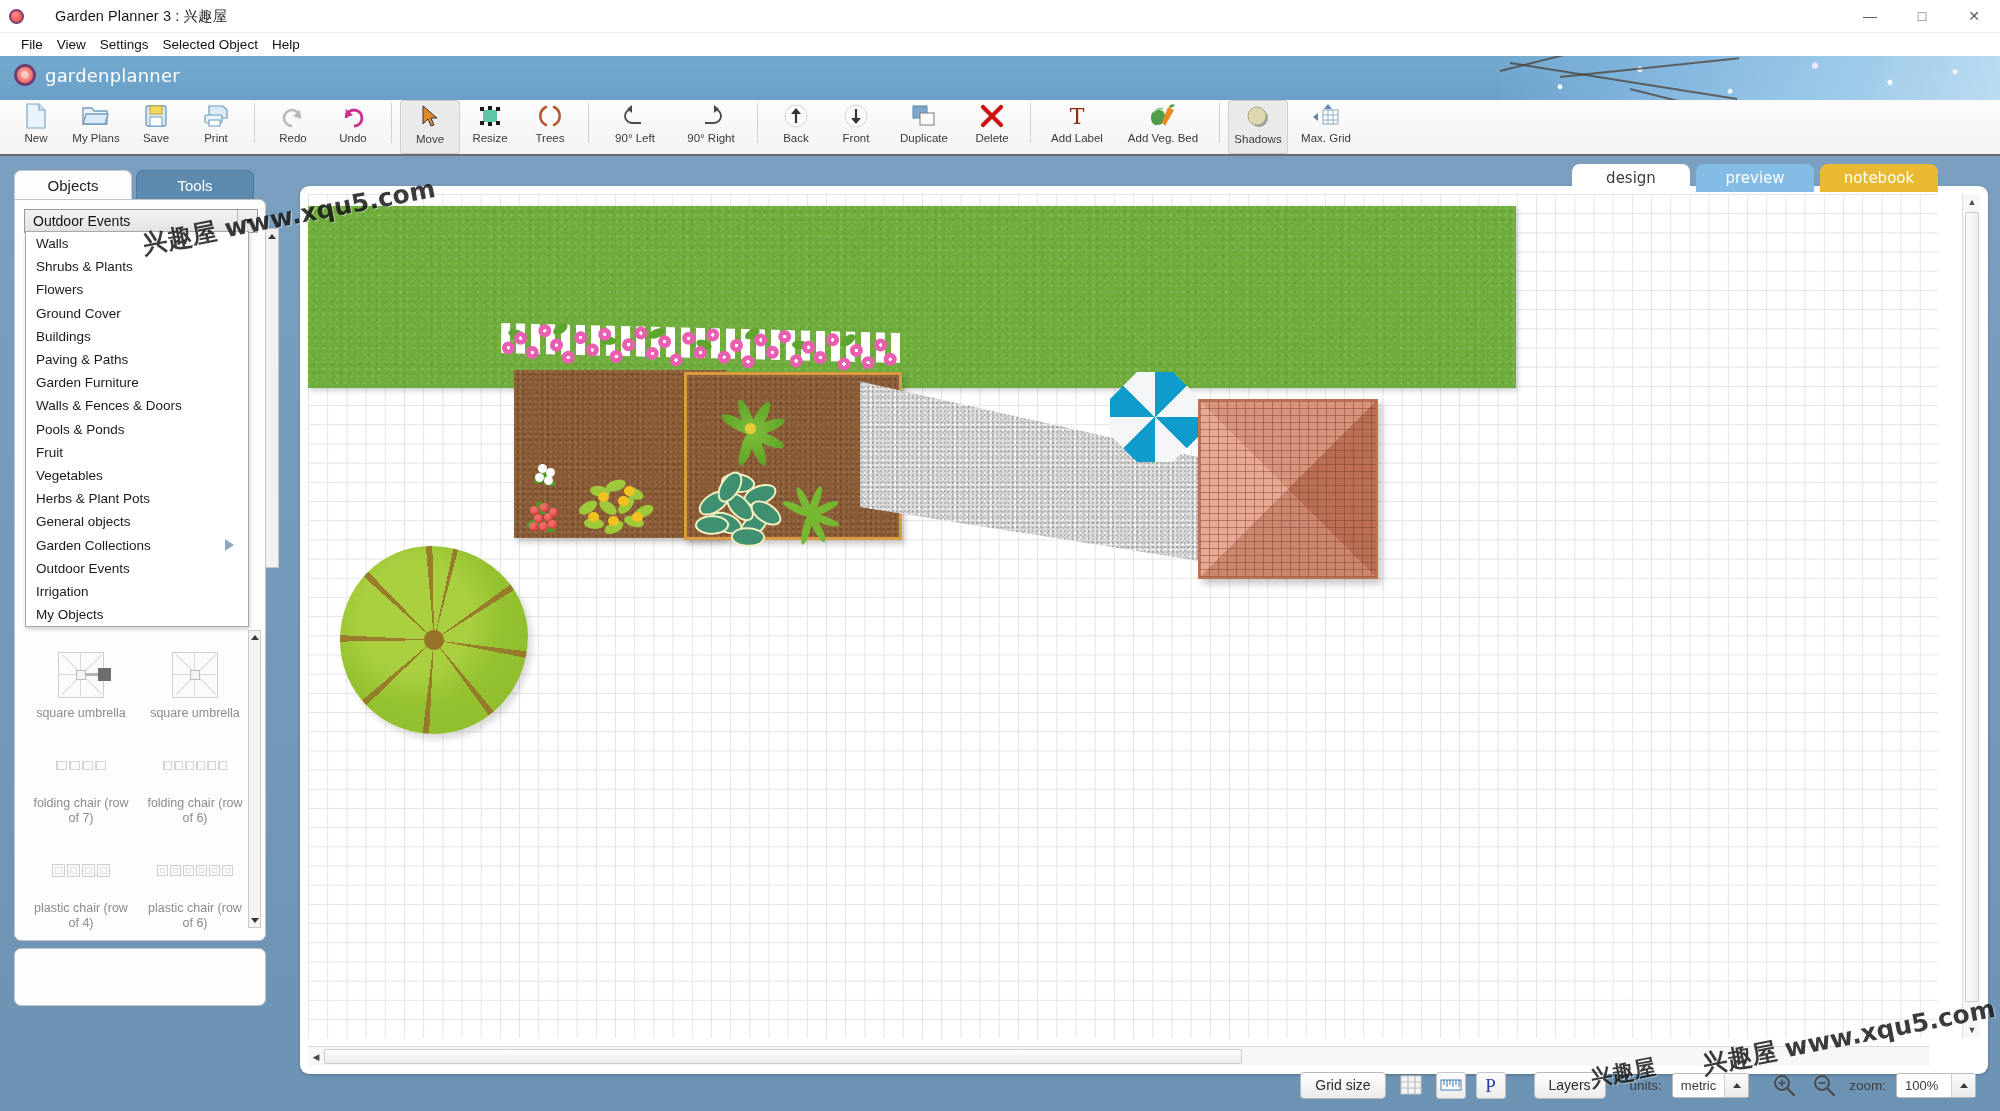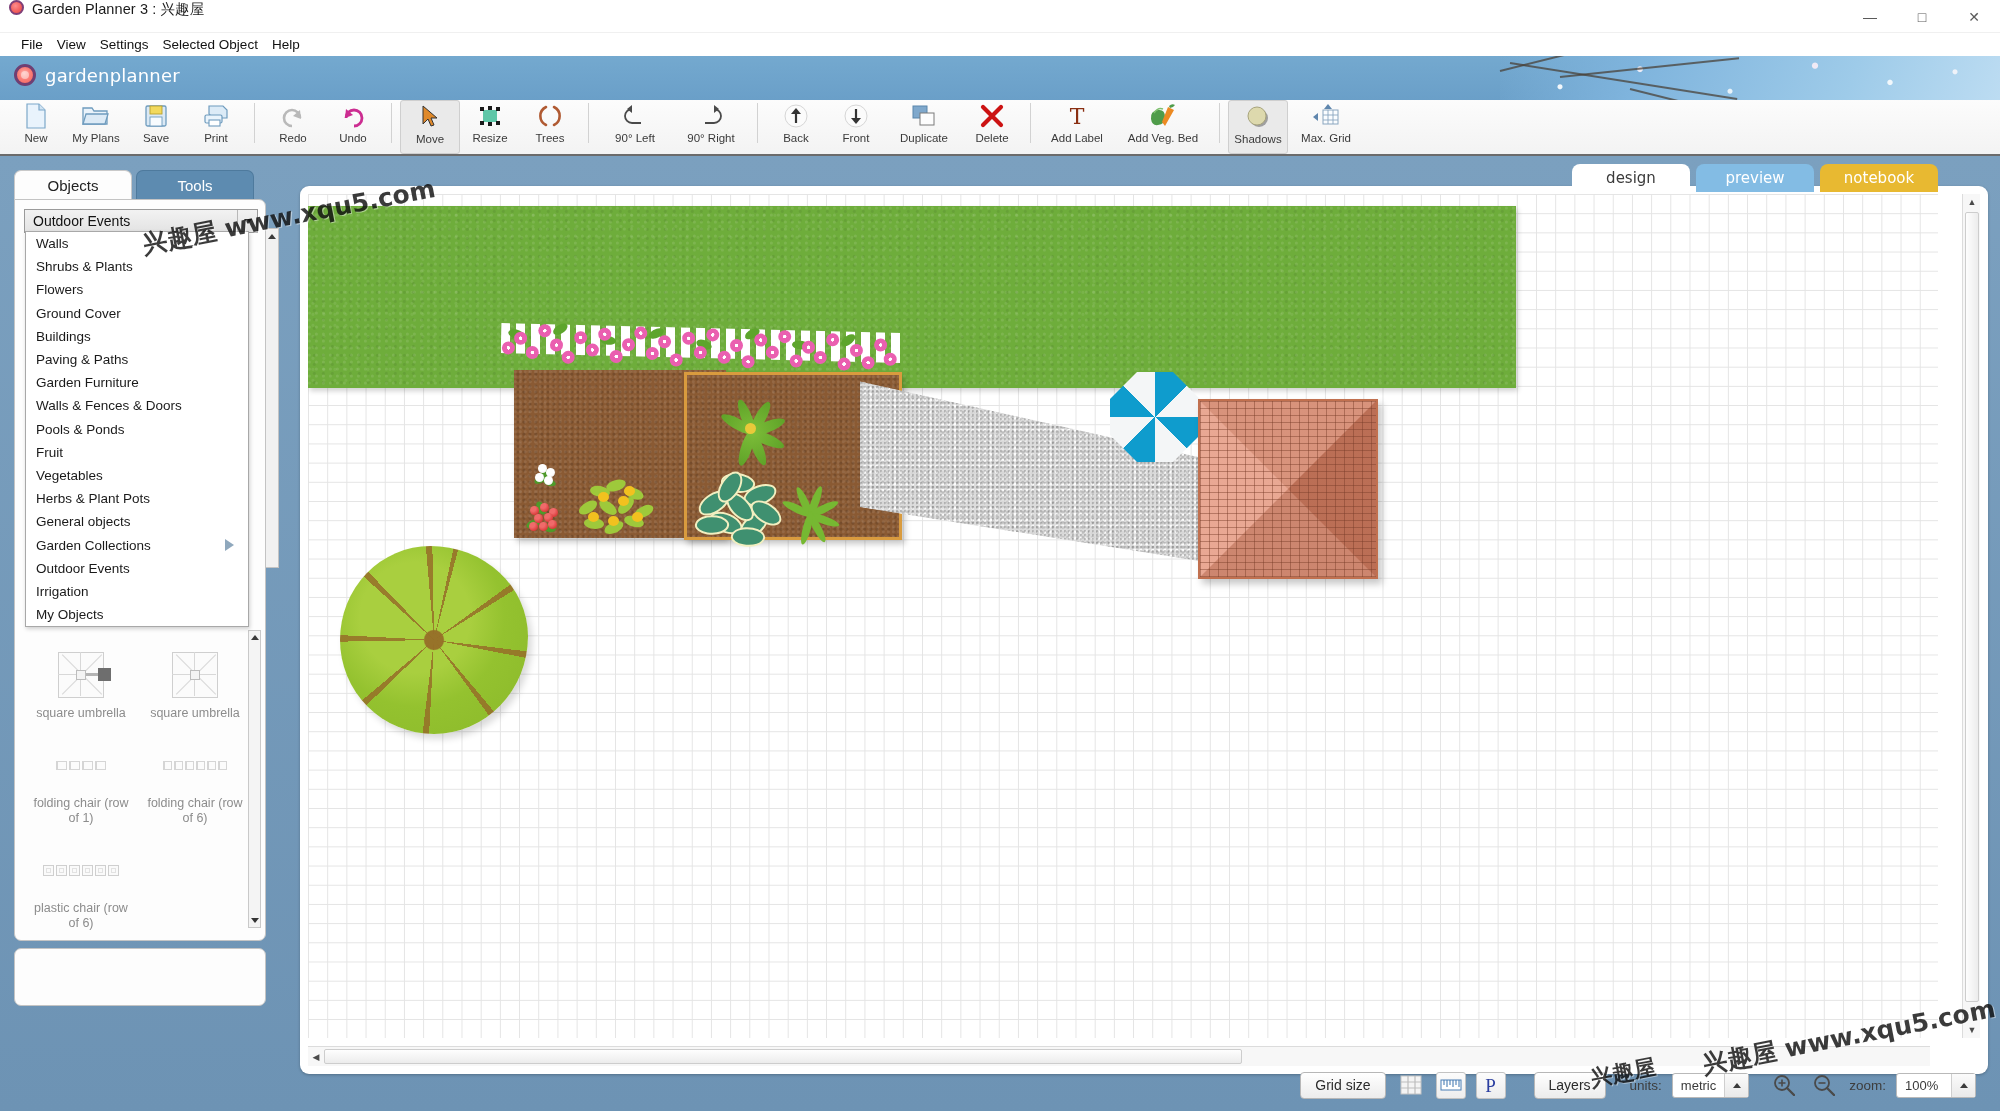--- a/index.html
+++ b/index.html
@@ -7,22 +7,23 @@
     width: 2000px; height: 1111px;
     font-family: "Liberation Sans", sans-serif;
     background: #ffffff;
     overflow: hidden;
   }
   #app { position: relative; width: 2000px; height: 1111px; }
 
   
   .titlebar {
     position: absolute; left: 0; top: 0; width: 2000px; height: 33px;
-    background: #ffffff; display: flex; 
+    background: #ffffff; display: flex; align-items: center;
     border-bottom: 1px solid #f0f0f0;
+    gap: 23px;
   }
   .app-icon {
     width: 15px; height: 15px; margin-left: 9px; margin-right: 8px;
     border-radius: 50%; background: radial-gradient(circle at 40% 35%, #ff8d8d 0%, #f4615f 55%, #d94a4c 100%);
     border: 2px solid #7e3f78;
   }
   .title-text { font-size: 14.5px; color: #1a1a1a; letter-spacing: .1px; }
   .win-controls { margin-left: auto; display: flex; height: 33px; }
   .win-btn {
     width: 52px; height: 33px; display: flex; align-items: center; justify-content: center;
@@ -754,37 +755,48 @@
 
         <div class="pal-cell">
           <div class="pal-thumb">
             <div class="chairrow">
               <div class="fchair"></div>
                 <div class="fchair"></div>
                 <div class="fchair"></div>
                 <div class="fchair"></div>
             </div>
           </div>
-          <div class="pal-label">folding chair (row of 1)</div>
+          <div class="pal-label">folding chair (row of 7)</div>
         </div>
 
         <div class="pal-cell">
           <div class="pal-thumb">
             <div class="chairrow">
               <div class="fchair" style="width:9px"></div>
                 <div class="fchair" style="width:9px"></div>
                 <div class="fchair" style="width:9px"></div>
               <div class="fchair" style="width:9px"></div>
                 <div class="fchair" style="width:9px"></div>
                 <div class="fchair" style="width:9px"></div>
             </div>
           </div>
           <div class="pal-label">folding chair (row of 6)</div>
         </div>
 
+        <div class="pal-cell">
+          <div class="pal-thumb">
+            <div class="chairrow">
+              <div class="pchair"></div>
+                <div class="pchair"></div>
+                <div class="pchair"></div>
+                <div class="pchair"></div>
+            </div>
+          </div>
+          <div class="pal-label">plastic chair (row of 4)</div>
+        </div>
 
         <div class="pal-cell">
           <div class="pal-thumb">
             <div class="chairrow">
               <div class="pchair" style="width:11px;height:11px"></div>
                 <div class="pchair" style="width:11px;height:11px"></div>
               <div class="pchair" style="width:11px;height:11px"></div>
                 <div class="pchair" style="width:11px;height:11px"></div>
               <div class="pchair" style="width:11px;height:11px"></div>
                 <div class="pchair" style="width:11px;height:11px"></div>

